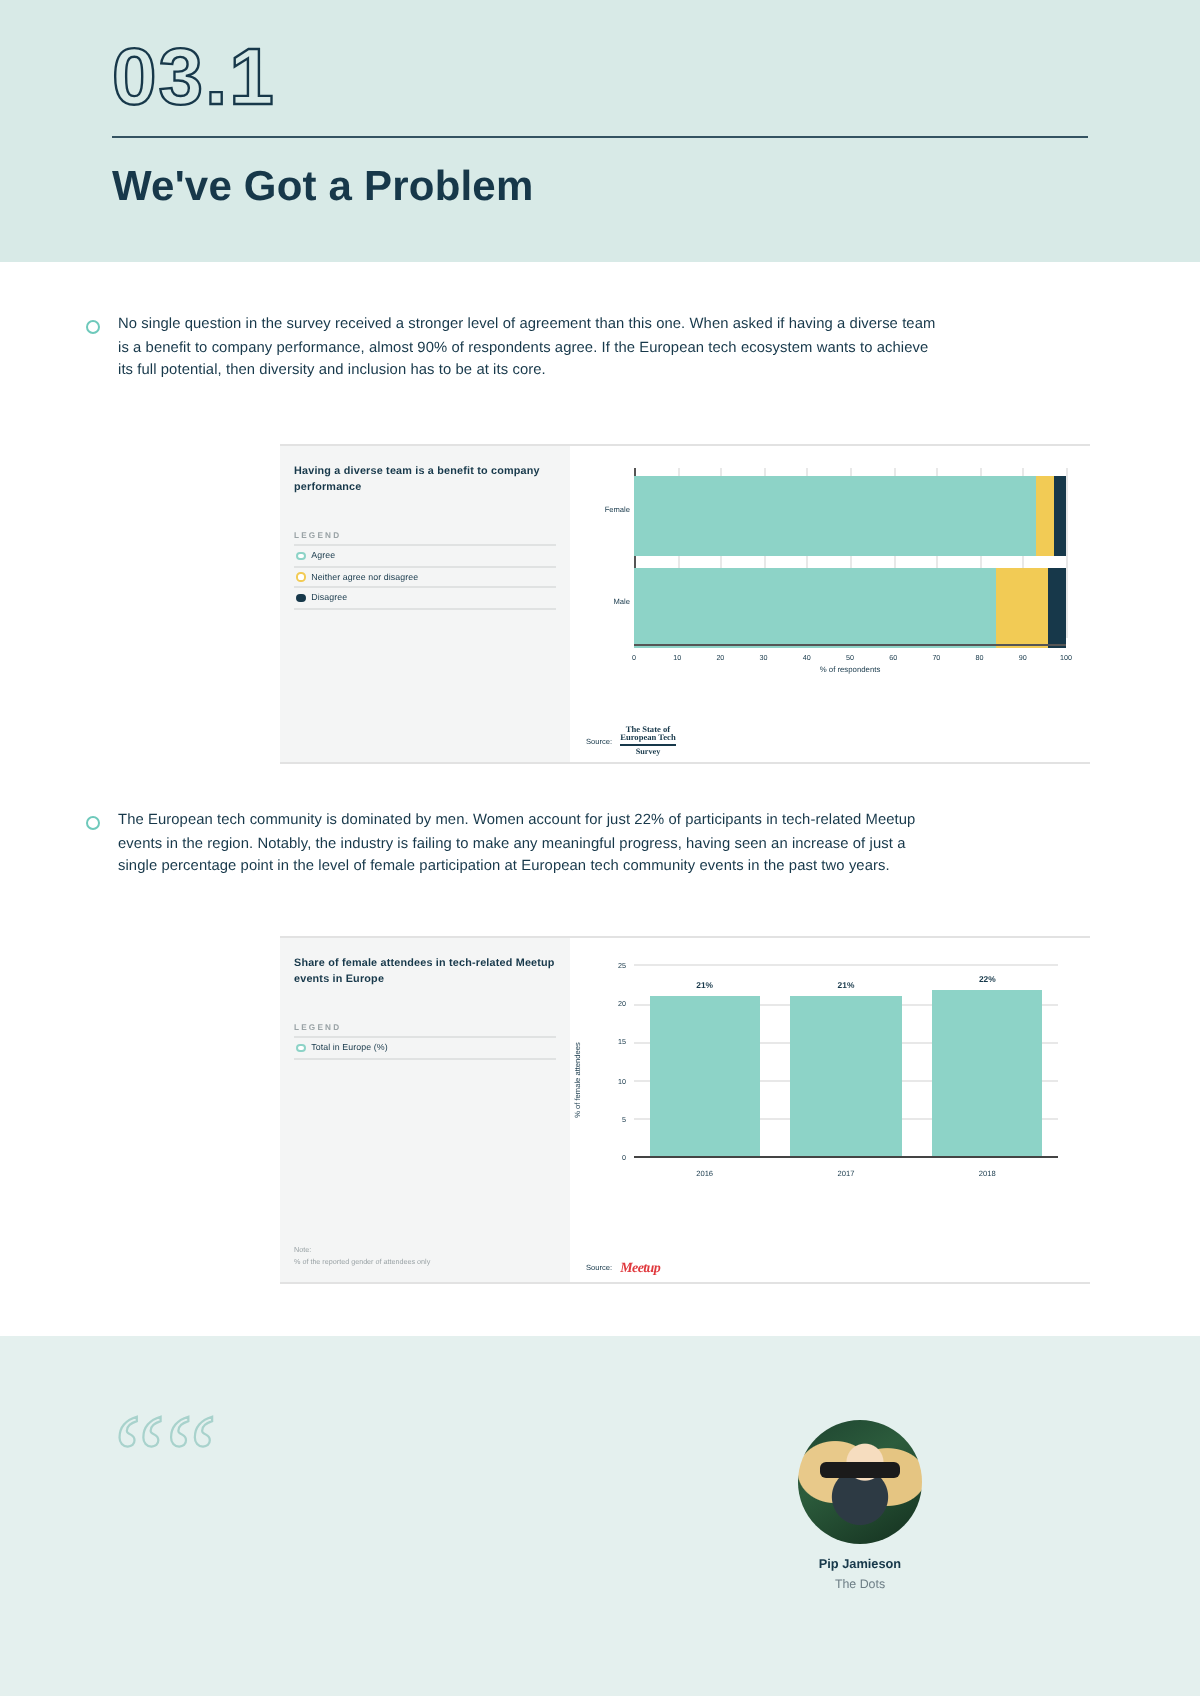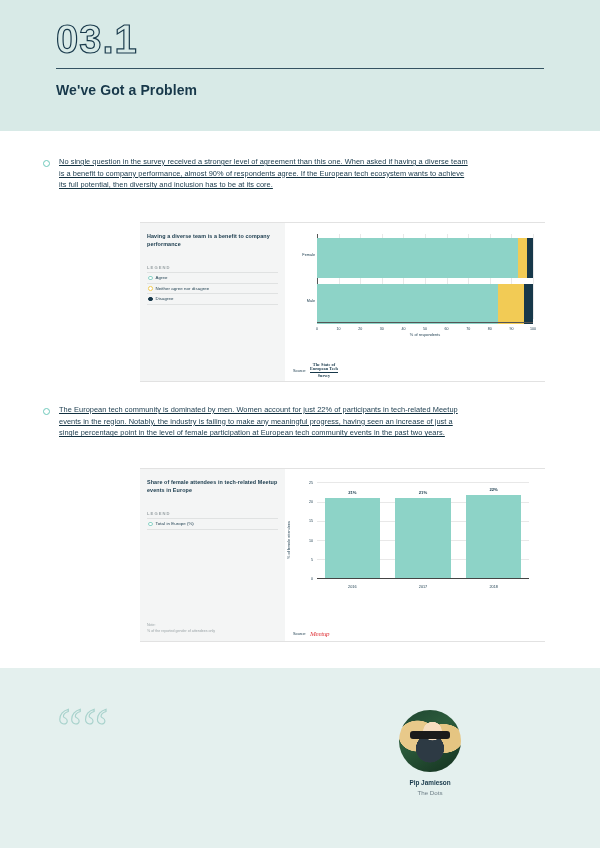--- a/index.html
+++ b/index.html
@@ -25,27 +25,27 @@
     line-height: 46px;
     color: transparent;
     -webkit-text-stroke: 1.2px #17384a;
     font-family: "Liberation Sans", sans-serif;
   }
   .header-rule {
     margin-top: 6px; width: 488px; height: 1px; background: #17384a; opacity:.85;
   }
   .header-title {
     margin-top: 13px;
-    font-size: 14px; font-weight: 700; color:#17384a; letter-spacing:.1px;
+    font-size: 21px; font-weight: 700; color:#17384a; letter-spacing:.1px;
   }
 
   
   .body-wrap { position:absolute; left:0; top:131px; width:600px; height:527px; background:#fff; }
 
-  .para { position:relative; padding-left: 16px; text-decoration: underline; }
+  .para { position:relative; padding-left: 16px; }
   .bullet {
     position:absolute; left:0; top:4px;
     width:7px; height:7px; border-radius:50%;
     border:1.6px solid #6ec9bb; background:#ffffff;
   }
   .para p {
     font-size: 7.4px; line-height: 11.6px; color:#17384a; letter-spacing:.05px;
   }
 
   .block-1 { position:absolute; left:43px; top:25px; width:430px; }
@@ -153,21 +153,21 @@
   .logo-set {
     display:flex; flex-direction:column; align-items:center; line-height:1;
   }
   .logo-set .l1 { font-family:"Liberation Serif", serif; font-weight:700; font-size:4.3px; color:#17384a; }
   .logo-set .l2 { font-family:"Liberation Serif", serif; font-weight:700; font-size:4.3px; color:#17384a; }
   .logo-set .l3 {
     font-family:"Liberation Serif", serif; font-weight:700; font-size:4.1px; color:#17384a;
     border-top:0.8px solid #17384a; margin-top:.6px; padding-top:.6px; width:100%; text-align:center;
   }
   .logo-meetup {
-    font-family:"Liberation Serif", serif; font-style:italic; font-weight:400;
+    font-family:"Liberation Serif", serif; font-style:italic; font-weight:700;
     font-size:7px; color:#e0393e; letter-spacing:-.3px;
   }
 
   
   .quote-band {
     position:absolute; left:0; top:668px; width:600px; height:180px;
     background:#e4f0ee;
   }
   .quote-mark {
     position:absolute; left:57px; top:40px;

